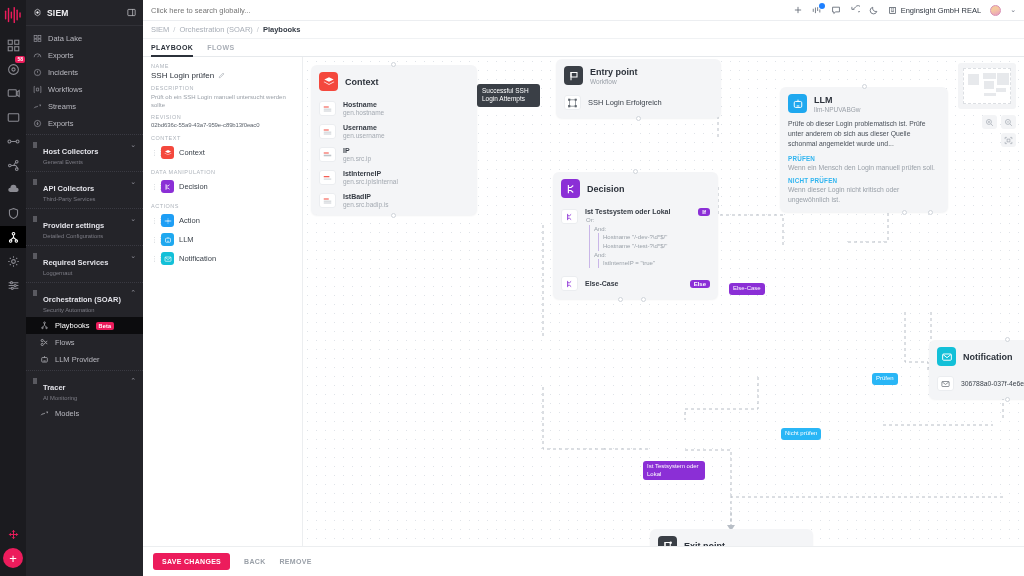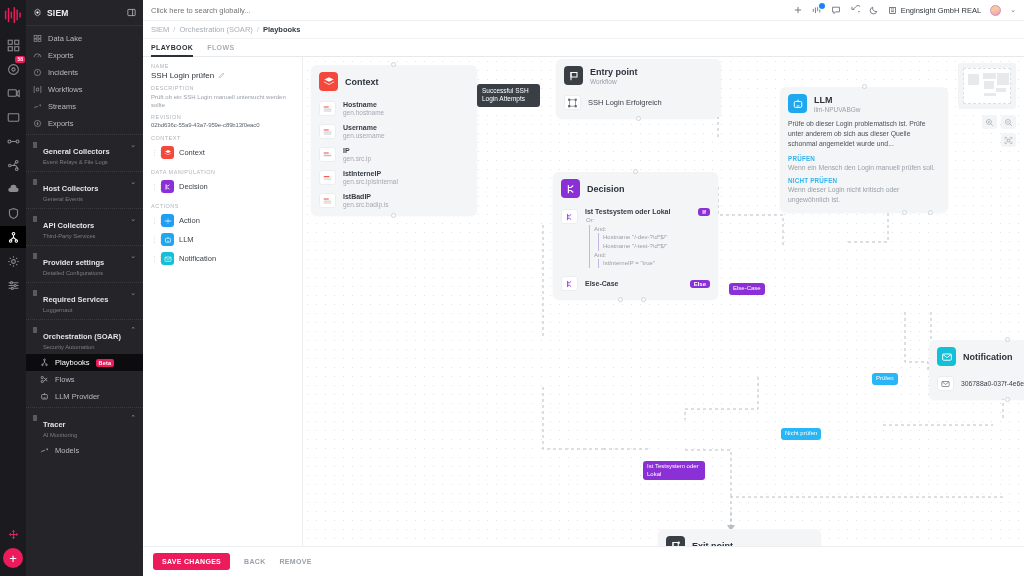--- a/index.html
+++ b/index.html
@@ -373,32 +373,20 @@
         <span>Streams</span>
       </div>
       <div class="sb-link">
         <svg viewBox="0 0 16 16" fill="none" stroke="currentColor" stroke-width="1.2">
             <circle cx="8" cy="8" r="5.5"></circle>
             <path d="M8 5.2v5M6 8l2 2.2L10 8"></path>
           </svg>
         <span>Exports</span>
       </div>
 
-      <div class="sb-group">
-        <span class="gicon">
-            <svg viewBox="0 0 6 8" fill="none" stroke="currentColor" stroke-width="1">
-              <path d="M1 1v6M3 1v6"></path>
-            </svg>
-          </span>
-        <span class="gtxt">
-          <span class="gtitle">General Collectors</span>
-          <div class="gsub">Event Relays &amp; File Logs</div>
-        </span>
-        <span class="gchev">⌄</span>
-      </div>
       <div class="sb-group">
         <span class="gicon">
             <svg viewBox="0 0 6 8" fill="none" stroke="currentColor" stroke-width="1">
               <path d="M1 1v6M3 1v6"></path>
             </svg>
           </span>
         <span class="gtxt">
           <span class="gtitle">Host Collectors</span>
           <div class="gsub">General Events</div>
         </span>
@@ -866,21 +854,21 @@
               <svg viewBox="0 0 16 16" fill="none" stroke="#5f666e" stroke-width="1.1">
                   <rect x="2.2" y="4" width="11.6" height="8" rx="1"></rect>
                   <path d="M2.6 4.6L8 8.7l5.4-4.1"></path>
                 </svg>
             </span>
             <span class="row-plain" style="font-size:6.8px">306788a0-037f-4e6e-a25d-a0587...</span>
           </div>
           <div class="port" style="left:76px; bottom:-3px"></div>
         </div>
 
-        <div class="node" style="left:355px; top:472px; width:163px;">
+        <div class="node" style="left:347px; top:472px; width:163px;">
           <div class="node-head" style="padding:7px 8px">
             <span class="node-ic" style="background:#3a3f46">
               <svg viewBox="0 0 16 16" fill="none" stroke="currentColor" stroke-width="1.4">
                   <path d="M4 2.5v11"></path>
                   <path d="M4 3.2h7v5.6H4z"></path>
                   <circle cx="11.6" cy="3.6" r="1.6" fill="currentColor" stroke="none"></circle>
                 </svg>
             </span>
             <span class="node-title">Exit point</span>
           </div>

